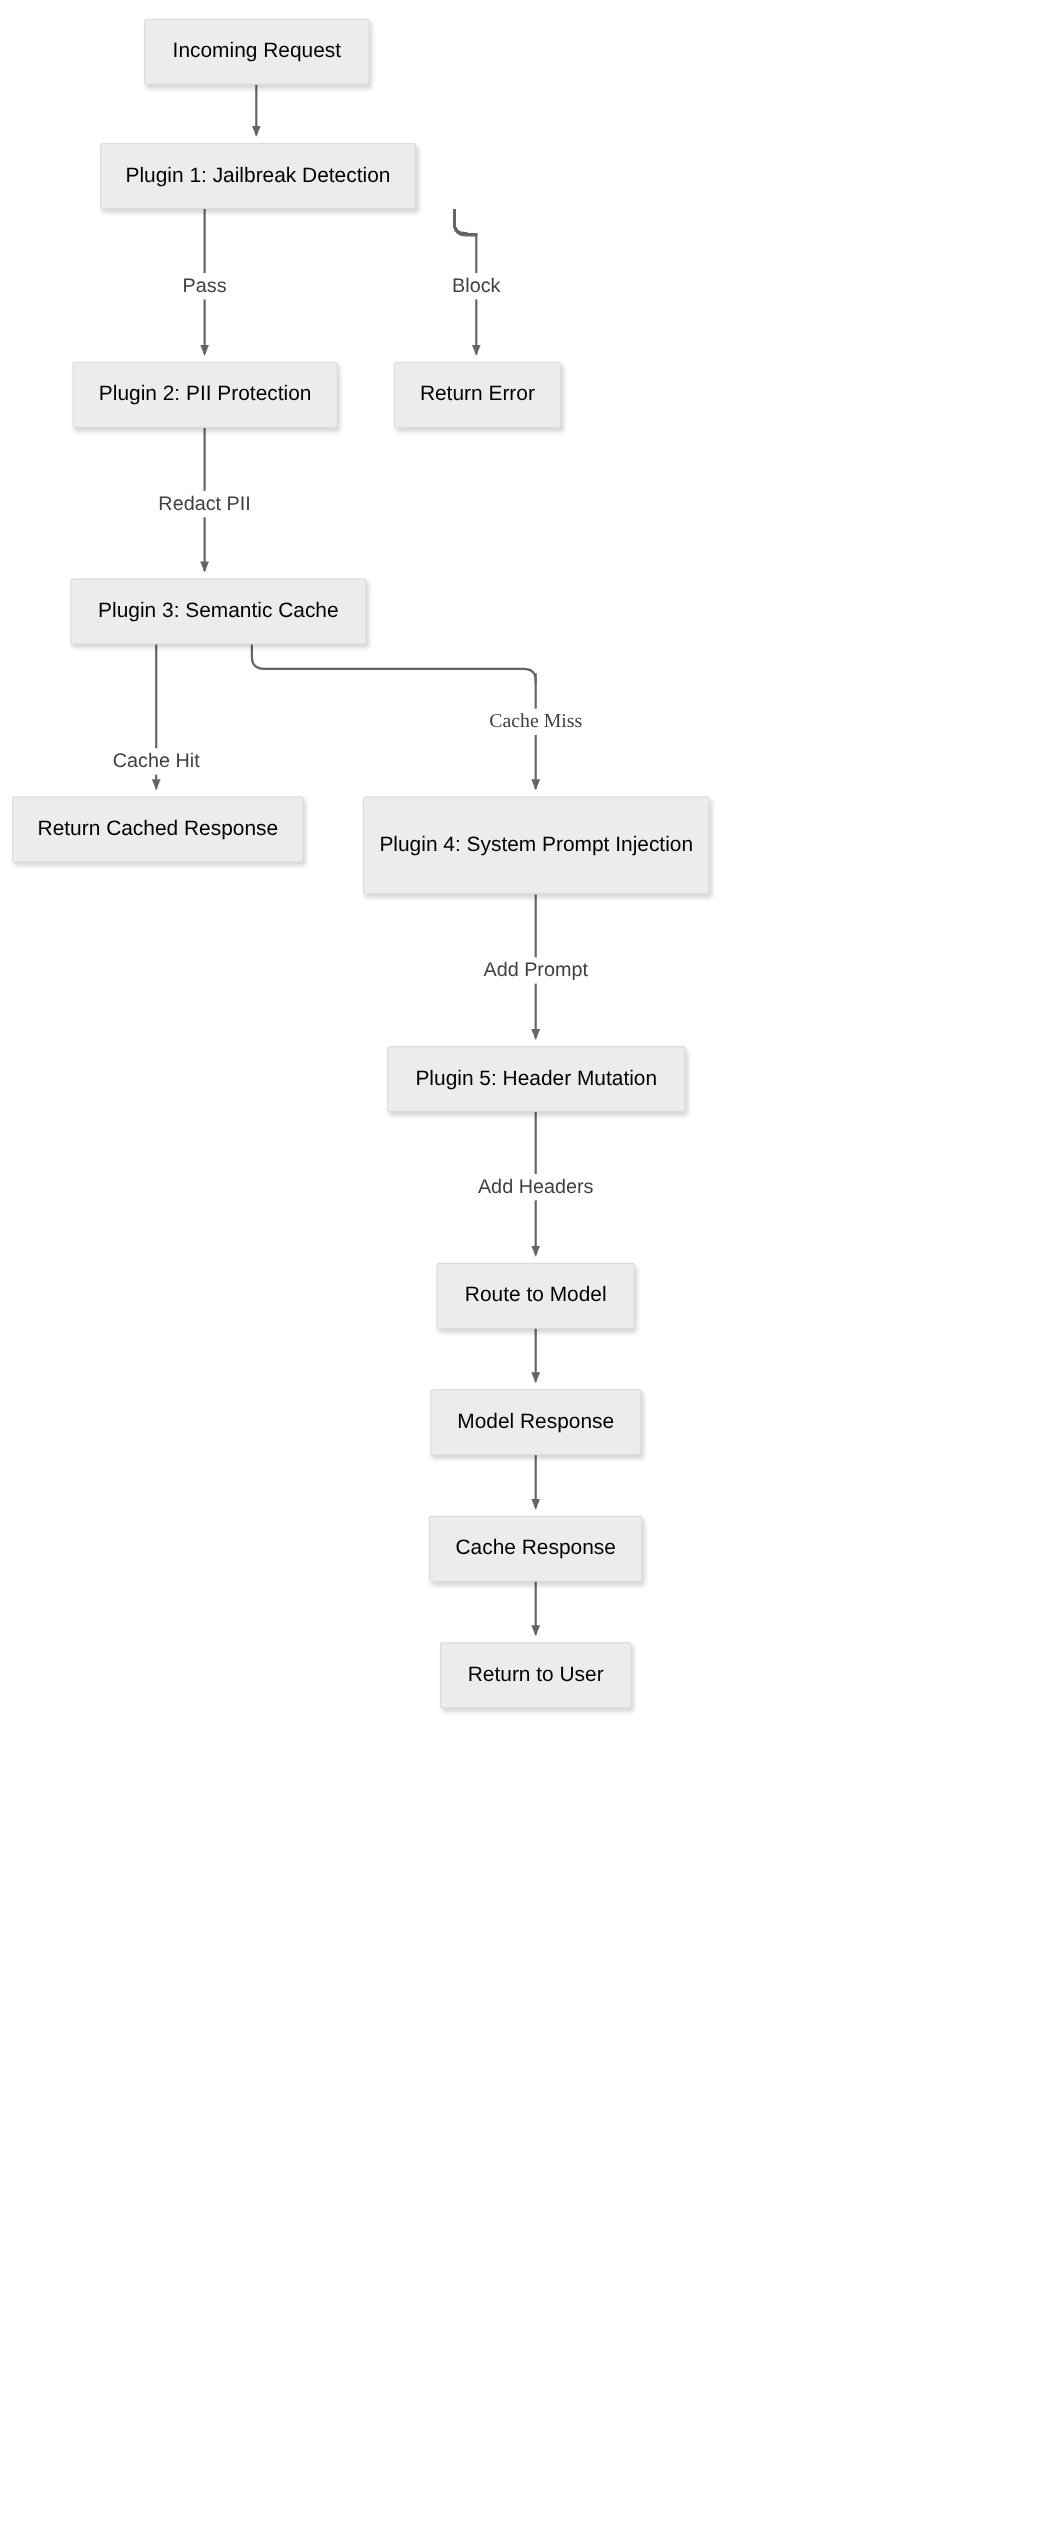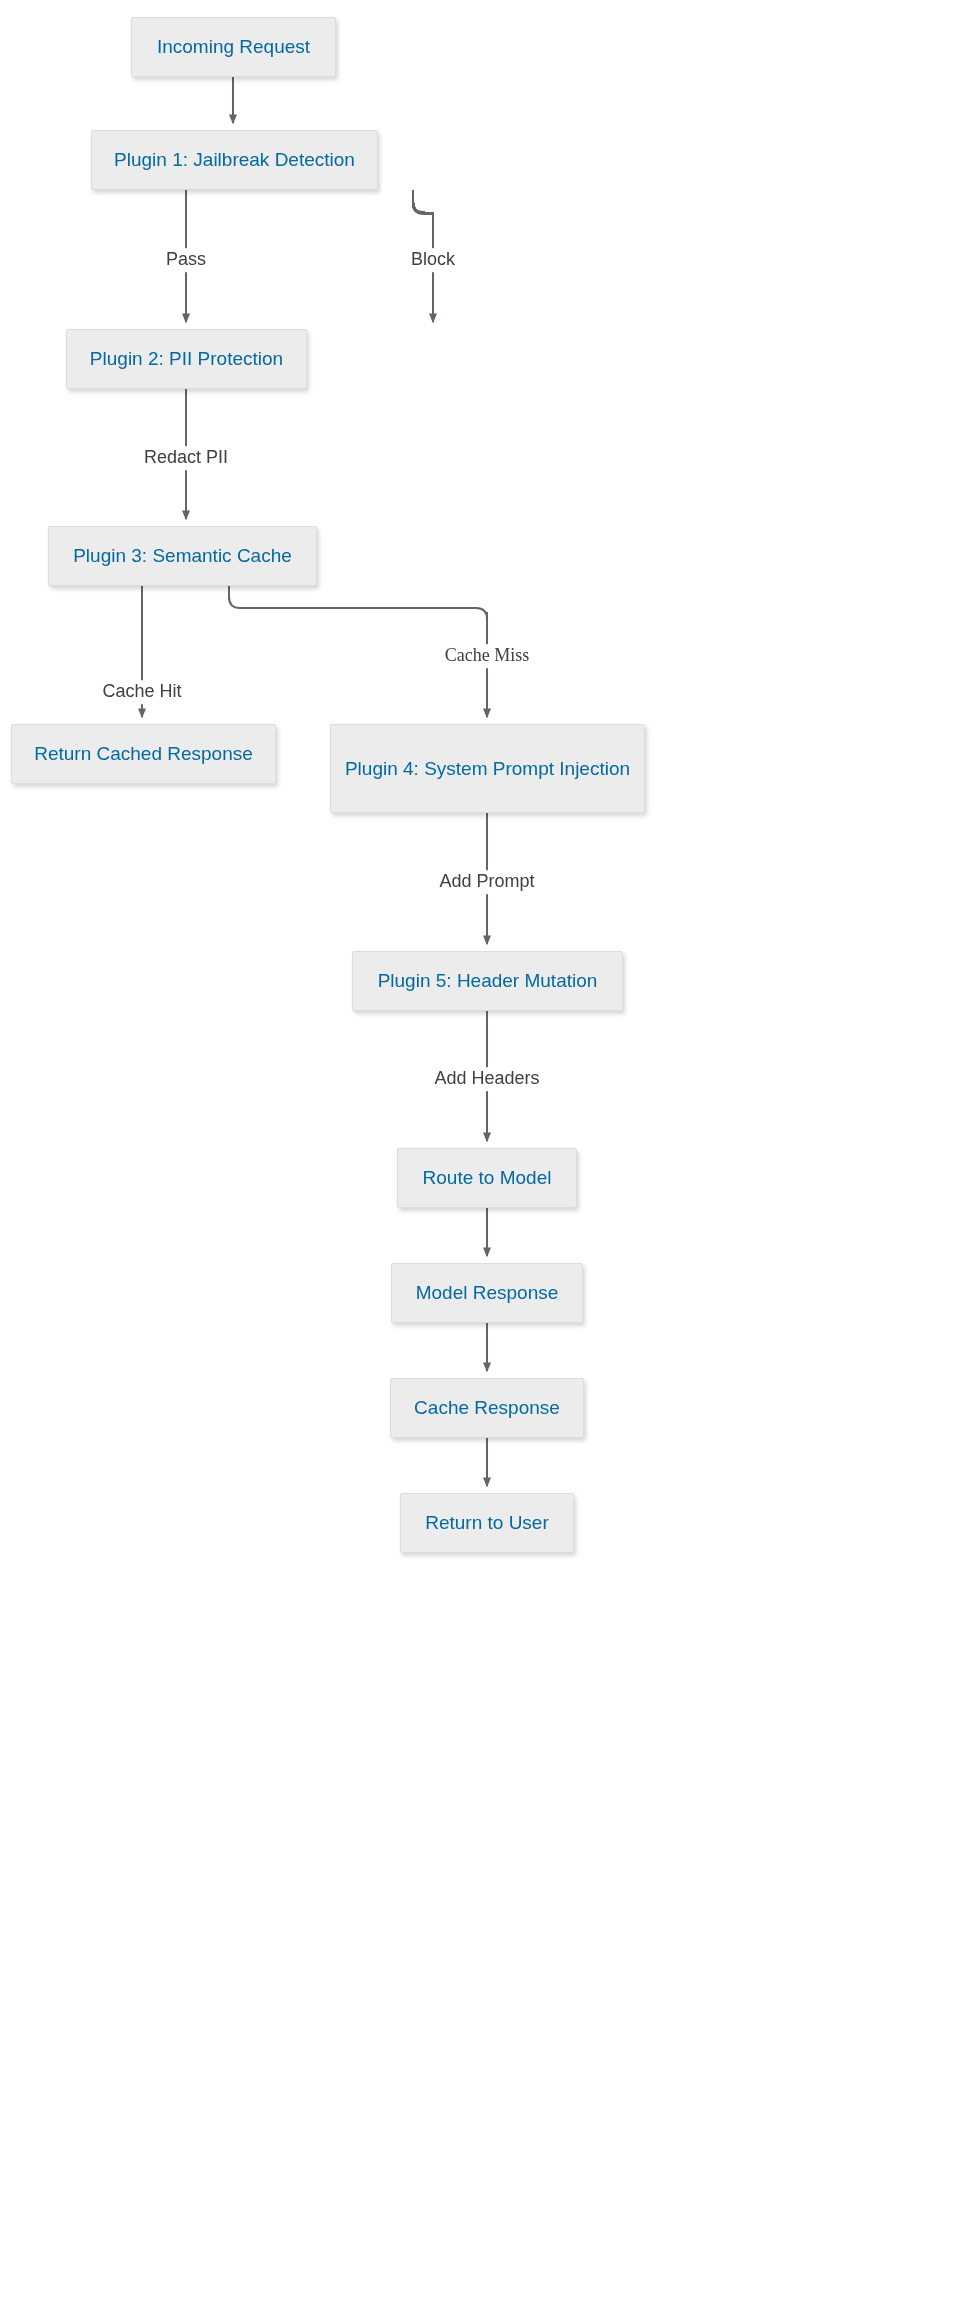--- a/index.html
+++ b/index.html
@@ -28,21 +28,21 @@
     position: absolute;
     background: #ececec;
     border: 1px solid #dcdcdc;
     border-radius: 2px;
     box-shadow: 2px 3px 4px rgba(0,0,0,0.16);
     display: flex;
     align-items: center;
     justify-content: center;
     text-align: center;
     box-sizing: border-box;
-    color: #0369a1;
+    color: #000000;
     font-size: 19px;
     line-height: 1.35;
     font-family: "Liberation Sans", sans-serif;
     padding: 4px 10px;
   }
   .node-label {
     display: block;
     white-space: pre-line;
   }
   .edge-label {
@@ -137,26 +137,29 @@
   </svg>
 
   <div class="node-box" style="left:131px; top:17px; width:205px; height:60px;">
     <span class="node-label">Incoming Request</span>
   </div>
 
   <div class="node-box" style="left:91px; top:130px; width:287px; height:60px;">
     <span class="node-label">Plugin 1: Jailbreak Detection</span>
   </div>
 
+  <div class="node-box" style="left:358px; top:329px; width:152px; height:60px;">
+    <span class="node-label">Return Error</span>
+  </div>
 
   <div class="node-box" style="left:66px; top:329px; width:241px; height:60px;">
     <span class="node-label">Plugin 2: PII Protection</span>
   </div>
 
-  <div class="node-box" style="left:48px; top:526px; width:269px; height:60px;">
+  <div class="node-box" style="left:64px; top:526px; width:269px; height:60px;">
     <span class="node-label">Plugin 3: Semantic Cache</span>
   </div>
 
   <div class="node-box" style="left:11px; top:724px; width:265px; height:60px;">
     <span class="node-label">Return Cached Response</span>
   </div>
 
   <div class="node-box" style="left:330px; top:724px; width:315px; height:89px;">
     <span class="node-label">Plugin 4: System Prompt Injection</span>
   </div>

